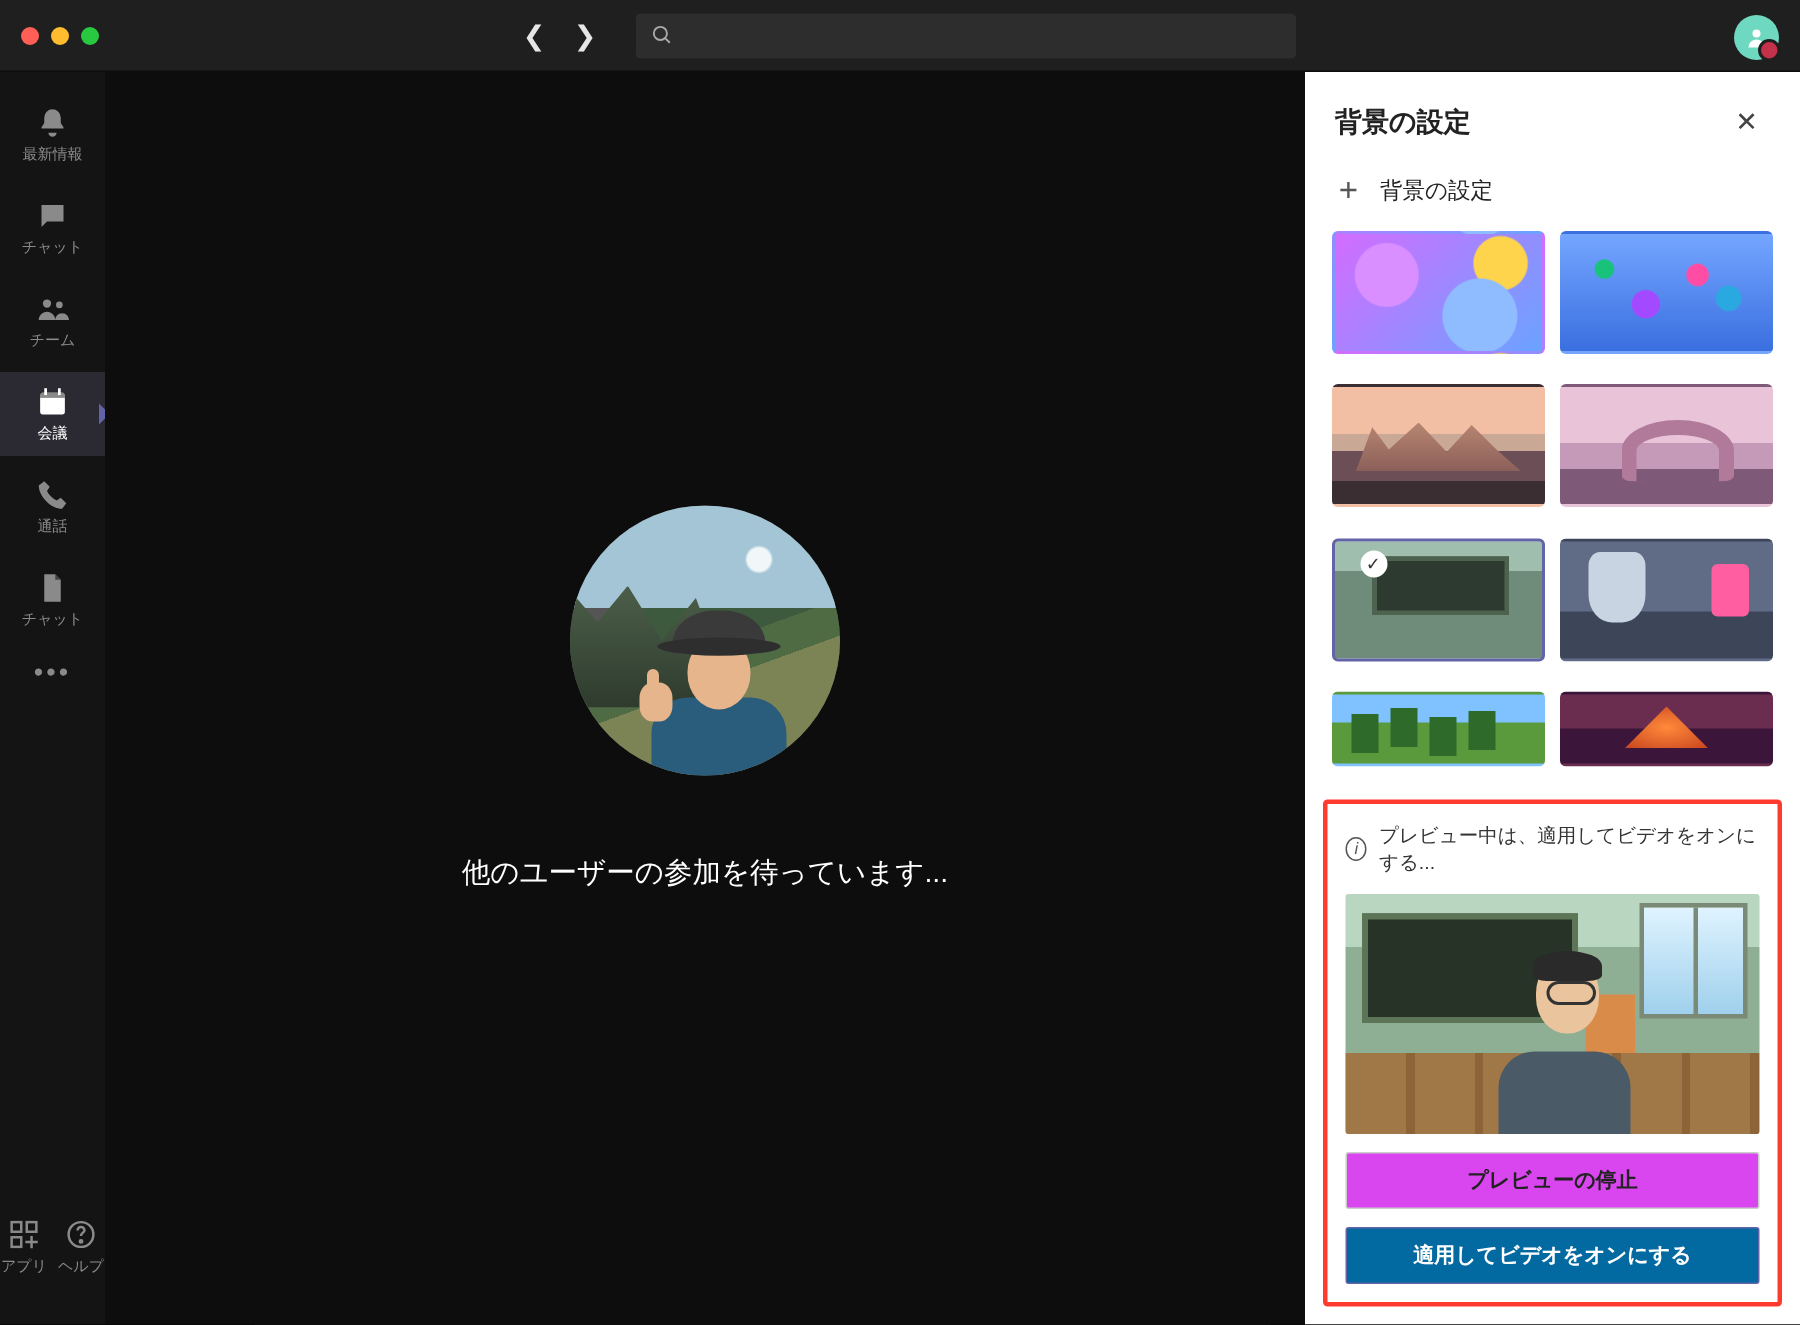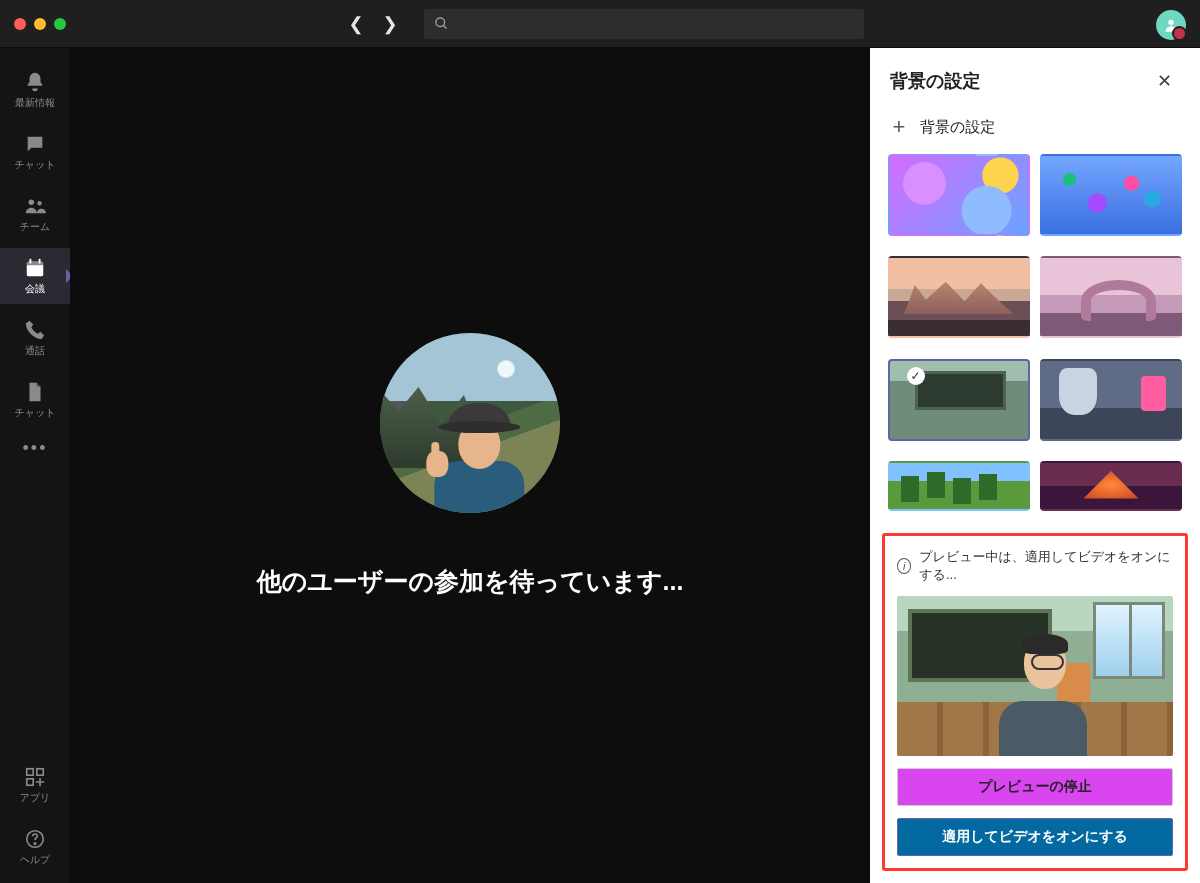--- a/index.html
+++ b/index.html
@@ -45,21 +45,21 @@
     color:#8a8a8a; cursor:pointer; gap:3px;
   }
   .rail-item.active{ background:#2b2a33; color:#fff; position:relative;}
   .rail-item.active::after{
     content:''; position:absolute; right:-10px; top:50%; transform:translateY(-50%);
     border:7px solid transparent; border-left-color:#6264a7;
   }
   .rail-item .lbl{ font-size:10px; }
   .rail-item svg{ width:22px; height:22px; }
   .rail-more{ color:#8a8a8a; margin-top:4px; font-size:18px; letter-spacing:2px; cursor:pointer}
-  .rail-bottom{ position:absolute; bottom:8px; width:100%; display:flex; flex-direction:column; align-items:center; gap:6px;}
+  .rail-bottom{ position:absolute; bottom:24px; width:100%; display:flex; flex-direction:row; align-items:center; gap:6px;}
   
   .stage{
     flex:1; background:#0d0d0d; position:relative;
     display:flex; flex-direction:column; align-items:center; justify-content:center;
   }
   .avatar-circle{
     width:180px; height:180px; border-radius:50%; overflow:hidden; background:#555;
     position:relative;
   }
   .avatar-circle .mtn{
@@ -89,21 +89,21 @@
   }
   .avatar-circle .body{
     position:absolute; top:64px; left:8px; width:90px; height:60px;
     background:#2a5c7b; border-radius:24px 24px 0 0;
   }
   .avatar-circle .hand{
     position:absolute; top:54px; left:0; width:22px; height:26px;
     background:#e6b58c; border-radius:40%;
   }
   .avatar-circle .hand::after{content:''; position:absolute; left:5px; top:-9px; width:8px; height:14px; background:#e6b58c; border-radius:4px}
-  .waiting-text{ margin-top:52px; color:#fff; font-size:25px; font-weight:700;}
+  .waiting-text{ margin-top:52px; color:#fff; font-size:19px; font-weight:400;}
   
   .panel{
     width:330px; background:#fff; display:flex; flex-direction:column;
   }
   .panel-head{
     display:flex; align-items:center; justify-content:space-between;
     padding:18px 24px 14px 20px;
   }
   .panel-head h2{ font-size:18px; font-weight:700; color:#222;}
   .close-x{ font-size:18px; color:#444; cursor:pointer; padding:4px}

